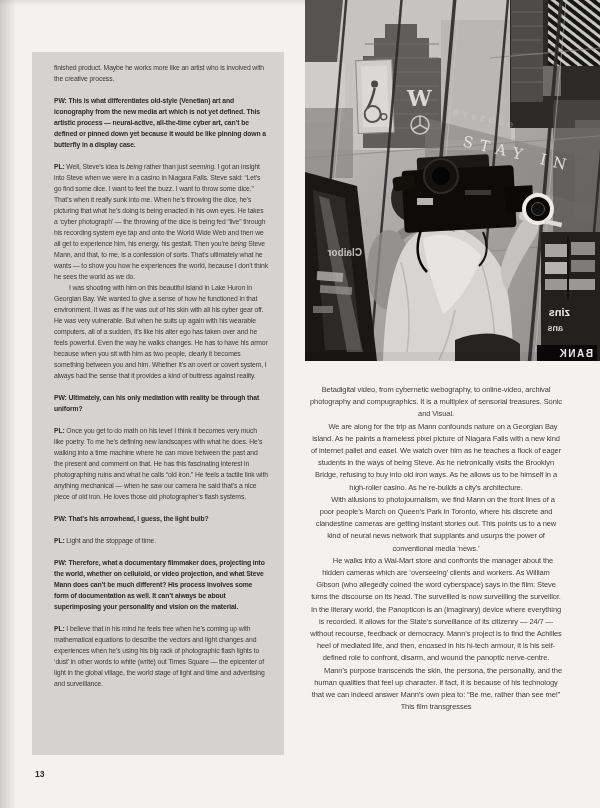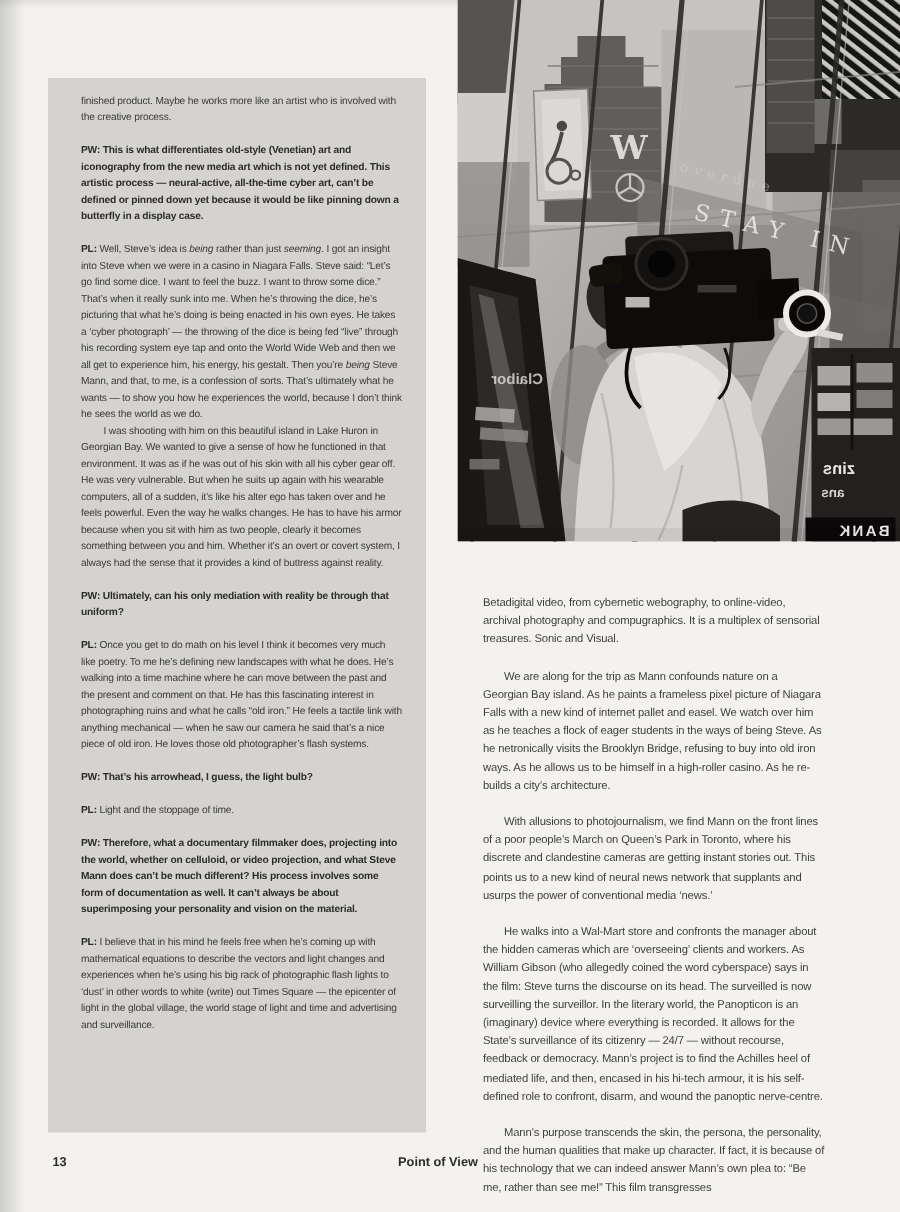--- a/index.html
+++ b/index.html
@@ -13,22 +13,22 @@
         background:#d5d3d1;box-sizing:border-box;padding:10px 16px 14px 22px;}
   .interview-panel .para{margin:0;font-size:6.8px;line-height:11px;letter-spacing:-0.12px;
         color:#3a3a38;text-align:left;}
   .interview-panel .para.gap{margin-top:11px;}
   .para.indent{text-indent:15px;}
   .para.bold{font-weight:bold;color:#2b2b29;}
   .para b{font-weight:bold;color:#2b2b29;}
   .para i{font-style:italic;}
   .photo-wrap{position:absolute;left:305px;top:0;width:295px;height:361px;}
   .right-column{position:absolute;left:310px;top:384px;width:252px;}
-  .right-column .para{margin:12px;font-size:7.5px;line-height:12.2px;letter-spacing:-0.1px;
-        color:#3e3e3c;text-align:left;}
+  .right-column .para{margin:0;font-size:7.5px;line-height:12.2px;letter-spacing:-0.1px;
+        color:#3e3e3c;text-align:center;}
   .right-column .para.indent{text-indent:14px;}
   .footer-page-num{position:absolute;left:35px;top:769px;font-size:8.5px;font-weight:bold;color:#2d2d2b;}
   .footer-title{position:absolute;left:0;width:584px;top:769px;text-align:center;
         font-size:8.5px;font-weight:bold;color:#2d2d2b;}
 </style>
 </head>
 <body>
 
 <div class="page">
   <div class="edge-top"></div>
@@ -191,20 +191,19 @@
       <p class="para gap"><b>PL:</b><span>  Light and the stoppage of time.</span></p>
       <p class="para bold gap"><b>PW:  Therefore, what a documentary filmmaker does, projecting into the world, whether on celluloid, or video projection, and what Steve Mann does can’t be much different? His process involves some form of documentation as well.  It can’t always be about superimposing your personality and vision on the material.</b></p>
       <p class="para gap"><b>PL:</b><span>  I believe that in his mind he feels free when he’s coming up with mathematical equations to describe the vectors and light changes and experiences when he’s using his big rack of photographic flash lights to ‘dust’ in other words to white (write) out Times Square — the epicenter of light in the global village, the world stage of light and time and advertising and surveillance.</span></p>
     </div>
 
   <div class="right-column">
       <p class="para"><span>Betadigital video, from cybernetic webography, to online-video, archival photography and compugraphics. It is a multiplex of sensorial treasures. Sonic and Visual.</span></p>
       <p class="para indent"><span>We are along for the trip as Mann confounds nature on a Georgian Bay island. As he paints a frameless pixel picture of Niagara Falls with a new kind of internet pallet and easel. We watch over him as he teaches a flock of eager students in the ways of being Steve. As he netronically visits the Brooklyn Bridge, refusing to buy into old iron ways. As he allows us to be himself in a high-roller casino. As he re-builds a city’s architecture.</span></p>
       <p class="para indent"><span>With allusions to photojournalism, we find Mann on the front lines of a poor people’s March on Queen’s Park in Toronto, where his discrete and clandestine cameras are getting instant stories out. This points us to a new kind of neural news network that supplants and usurps the power of conventional media ‘news.’</span></p>
       <p class="para indent"><span>He walks into a Wal-Mart store and confronts the manager about the hidden cameras which are ‘overseeing’ clients and workers. As William Gibson (who allegedly coined the word cyberspace) says in the film: Steve turns the discourse on its head. The surveilled is now surveilling the surveillor. In the literary world, the Panopticon is an (imaginary) device where everything is recorded. It allows for the State’s surveillance of its citizenry — 24/7 — without recourse, feedback or democracy. Mann’s project is to find the Achilles heel of mediated life, and then, encased in his hi-tech armour, it is his self-defined role to confront, disarm, and wound the panoptic nerve-centre.</span></p>
-      <p class="para indent"><span>Mann’s purpose transcends the skin, the persona, the personality, and the human qualities that make up character. If fact, it is because of his technology that we can indeed answer Mann’s own plea to: “Be me, rather than see me!” This film transgresses</span></p>
+      <p class="para indent"><span>Mann’s purpose transcends the skin, the persona, the personality, and the human qualities that feel up character. If fact, it is because of his technology that we can indeed answer Mann’s own plea to: “Be me, rather than see me!” This film transgresses</span></p>
     </div>
 
   <div class="footer-page-num">13</div>
-  <div class="footer-title">Point of View</div>
 
   <div class="edge-left"></div>
 </div>
 
 </body></html>

